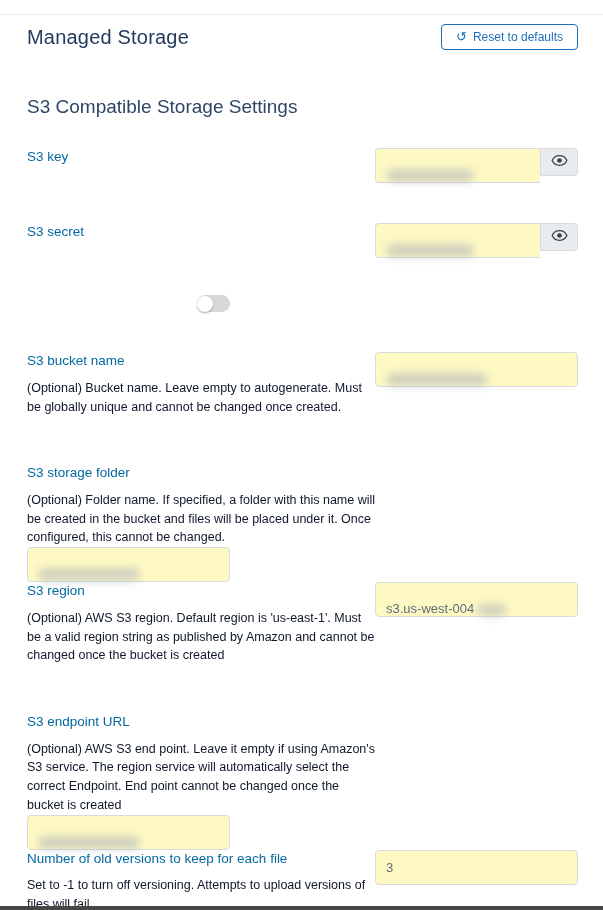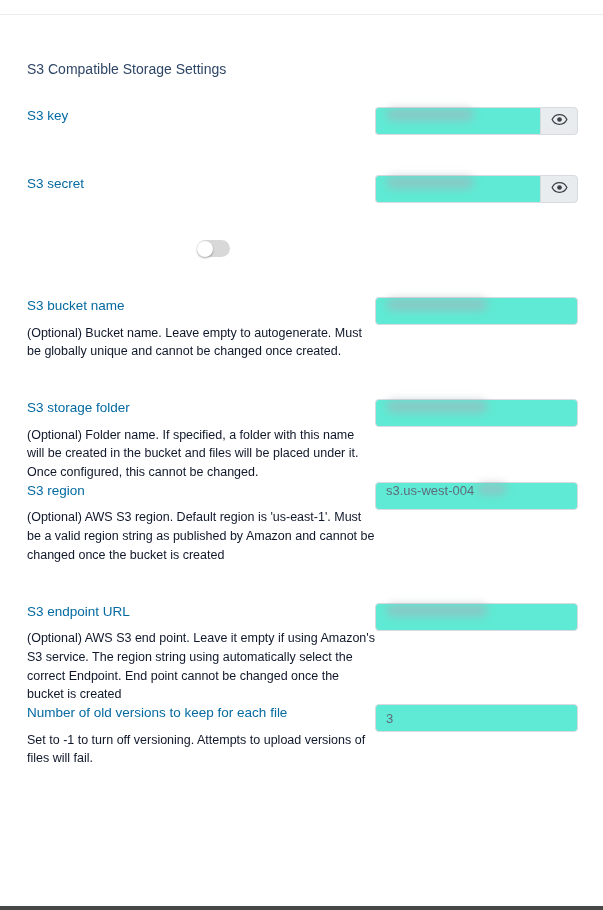--- a/index.html
+++ b/index.html
@@ -24,40 +24,40 @@
   }
   .reset-btn {
     display: inline-flex; align-items: center; gap: 6px;
     background: #ffffff; border: 1px solid #1d6fbb; color: #1d6fbb;
     border-radius: 4px; font-size: 12px; padding: 5px 14px;
     font-family: "Liberation Sans", sans-serif; cursor: pointer; line-height: 1.2;
   }
   .reset-glyph { font-size: 13px; line-height: 1; transform: translateY(-1px); }
 
   .section-heading {
-    font-size: 14px; font-weight: 400; color: #2e4666;
+    font-size: 19px; font-weight: 400; color: #2e4666;
     margin: 46px 0 0 0;
   }
 
   .row { display: flex; justify-content: space-between; align-items: flex-start; }
   .row-text { width: 352px; }
   .field-label { font-size: 13.5px; color: #0369a1; line-height: 1.3; }
   .field-help { font-size: 12.5px; color: #0f172a; line-height: 1.5; margin-top: 9px; }
   .control { width: 203px; display: flex; justify-content: flex-end; flex: none; }
 
   .mt30 { margin-top: 30px; }
   .mt40 { margin-top: 40px; }
   .mt35 { margin-top: 35px; }
-  .mt38 { margin-top: 38px; }
+  .mt38 { margin-top: 48px; flex-direction: column; }
   .mt36 { }
 
   .text-input {
-    width: 203px; height: 28px;
-    border: 1px solid #d7dbe0; border-radius: 4px; background: #5eead4;
-    display: flex; align-items: flex-start; padding: 0 10px;
+    width: 203px; height: 35px;
+    border: 1px solid #d7dbe0; border-radius: 4px; background: #fef9c3;
+    display: flex; align-items: flex-end; padding: 0 10px;
     font-size: 13px; color: #5f6b7b;
     font-family: "Liberation Sans", sans-serif;
   }
   input.text-input { outline: none; }
   .smudge {
     display: inline-block; width: 88px; height: 13px; border-radius: 7px;
     background: #a9b0ba; filter: blur(4px); opacity: .55;
   }
   .smudge.wide { width: 102px; }
   .smudge.small { width: 30px; height: 12px; margin-left: 3px; }
@@ -86,20 +86,27 @@
     background: #474747;
   }
 </style>
 </head>
 <body>
 
 <div class="top-rule"></div>
 
 <div class="content">
 
+  <header class="page-header">
+    <h1 class="page-title">Managed Storage</h1>
+    <button class="reset-btn">
+      <span class="reset-glyph">↺</span>
+      <span>Reset to defaults</span>
+    </button>
+  </header>
 
   <h2 class="section-heading">S3 Compatible Storage Settings</h2>
 
   <div class="row mt30">
     <div class="row-text">
       <div class="field-label">S3 key</div>
     </div>
     <div class="control">
       <div class="input-group">
         <div class="text-input">
@@ -179,21 +186,21 @@
       <div class="text-input">
         <span>s3.us-west-004</span>
         <span class="smudge small"></span>
       </div>
     </div>
   </div>
 
   <div class="row mt38">
     <div class="row-text">
       <div class="field-label">S3 endpoint URL</div>
-      <div class="field-help">(Optional) AWS S3 end point. Leave it empty if using Amazon's S3 service. The region string using automatically select the correct Endpoint. End point cannot be changed once the bucket is created</div>
+      <div class="field-help">(Optional) AWS S3 end point. Leave it empty if using Amazon's S3 service. The region service will automatically select the correct Endpoint. End point cannot be changed once the bucket is created</div>
     </div>
     <div class="control">
       <div class="text-input">
         <span class="smudge wide"></span>
       </div>
     </div>
   </div>
 
   <div class="row mt36">
     <div class="row-text">

